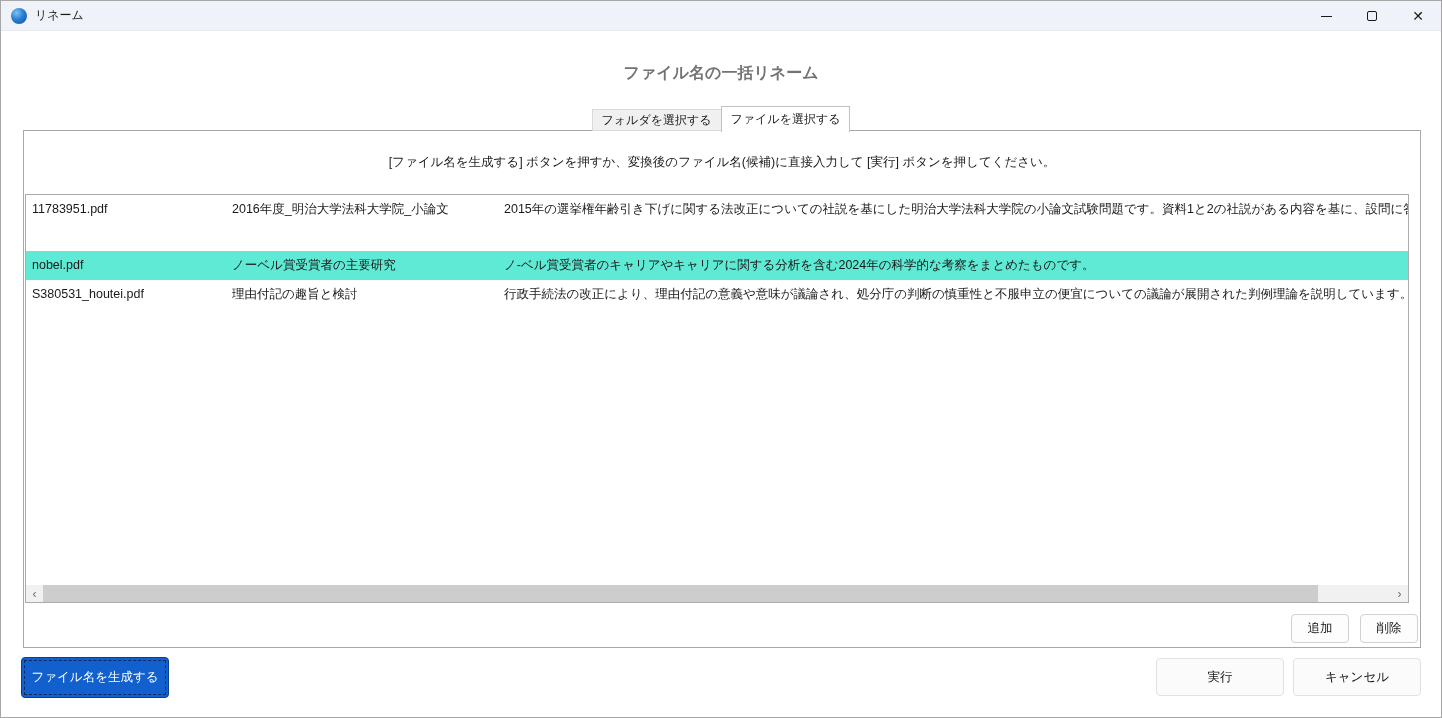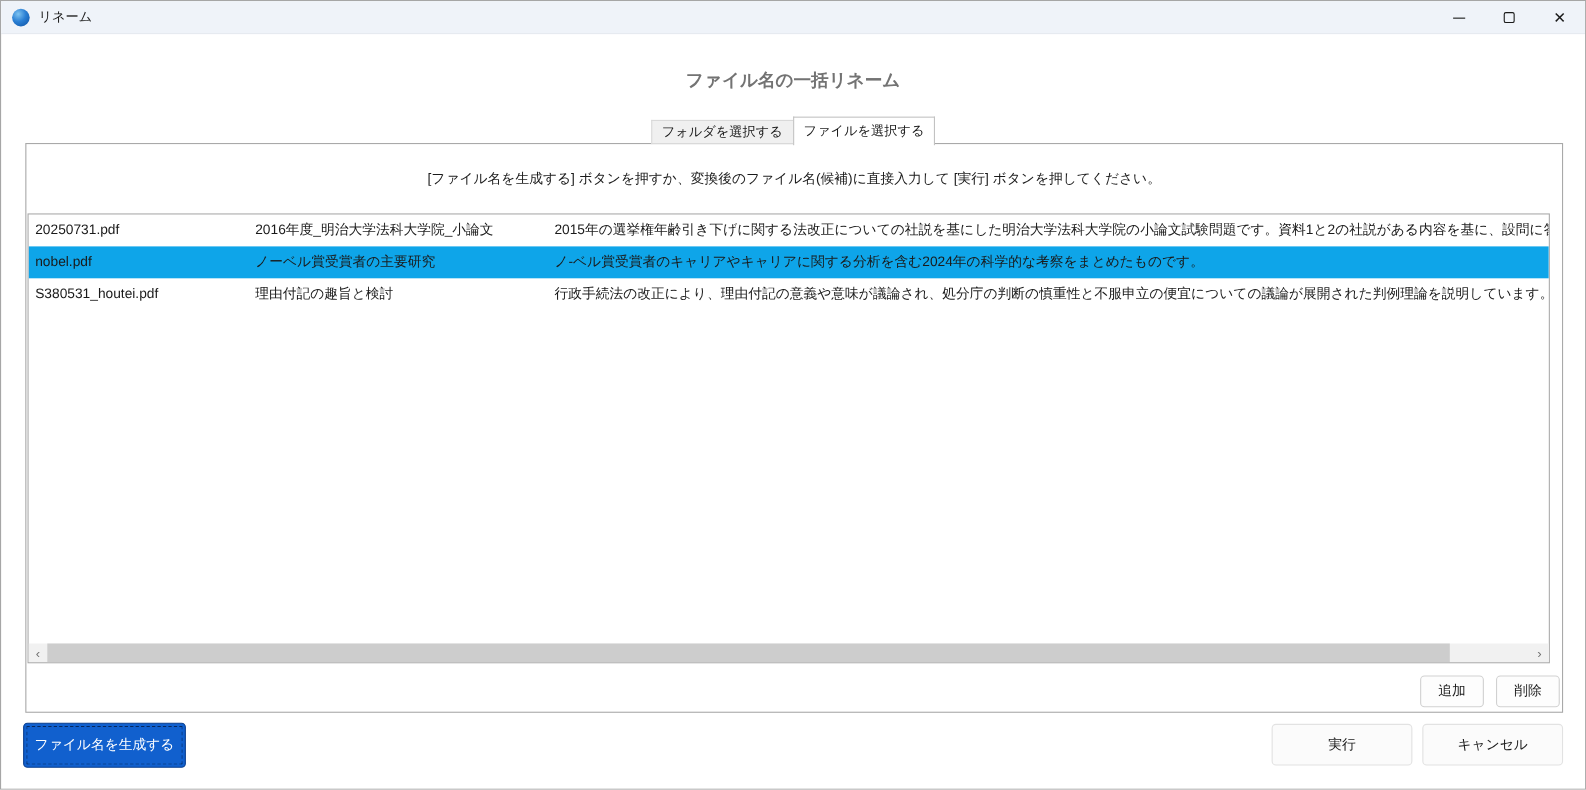--- a/index.html
+++ b/index.html
@@ -31,21 +31,21 @@
   .instruction { position:absolute; top:23px; left:0; width:100%; text-align:center; font-size:12.5px; color:#1a1a1a; }
 
   
   .grid { position:absolute; left:1px; top:63px; width:1384px; height:409px; border:1px solid #ababab; background:#fff; overflow:hidden; }
   .g-head { display:flex; height:29px; font-weight:bold; font-size:12.5px; }
   .g-head .hc { line-height:28px; padding-left:6px; overflow:hidden; white-space:nowrap; }
   .hc.c1 { width:200px; background:#e3e3e3; }
   .hc.c2 { width:272px; background:#d8e9fb; }
   .hc.c3 { flex:1; background:#d8e9fb; }
   .g-row { display:flex; height:29px; font-size:12.5px; color:#1a1a1a; }
-  .g-row.alt { background:#0ea5e9; }
+  .g-row.alt { background:#5eead4;margin-top:27px; }
   .g-row .gc { line-height:29px; padding-left:6px; overflow:hidden; white-space:nowrap; }
   .gc.c1 { width:200px; }
   .gc.c2 { width:272px; }
   .gc.c3 { flex:1; }
 
   
   .hscroll { position:absolute; left:0; bottom:0; width:100%; height:17px; background:#f1f1f1; }
   .hs-arrow { position:absolute; top:0; width:17px; height:17px; display:flex; align-items:center; justify-content:center; color:#707070; font-size:12px; line-height:1; }
   .hs-left { left:0; }
   .hs-right { right:0; }
@@ -92,21 +92,21 @@
         <span>ファイルを選択する</span>
       </div>
   </div>
 
   <div class="panel">
     <div class="instruction">[ファイル名を生成する] ボタンを押すか、変換後のファイル名(候補)に直接入力して [実行] ボタンを押してください。</div>
 
     <div class="grid">
 
       <div class="g-row">
-        <div class="gc c1">20250731.pdf</div>
+        <div class="gc c1">11783951.pdf</div>
         <div class="gc c2">2016年度_明治大学法科大学院_小論文</div>
         <div class="gc c3">2015年の選挙権年齢引き下げに関する法改正についての社説を基にした明治大学法科大学院の小論文試験問題です。資料1と2の社説がある内容を基に、設問に答</div>
       </div>
       <div class="g-row alt">
         <div class="gc c1">nobel.pdf</div>
         <div class="gc c2">ノーベル賞受賞者の主要研究</div>
         <div class="gc c3">ノ-ベル賞受賞者のキャリアやキャリアに関する分析を含む2024年の科学的な考察をまとめたものです。</div>
       </div>
       <div class="g-row">
         <div class="gc c1">S380531_houtei.pdf</div>

